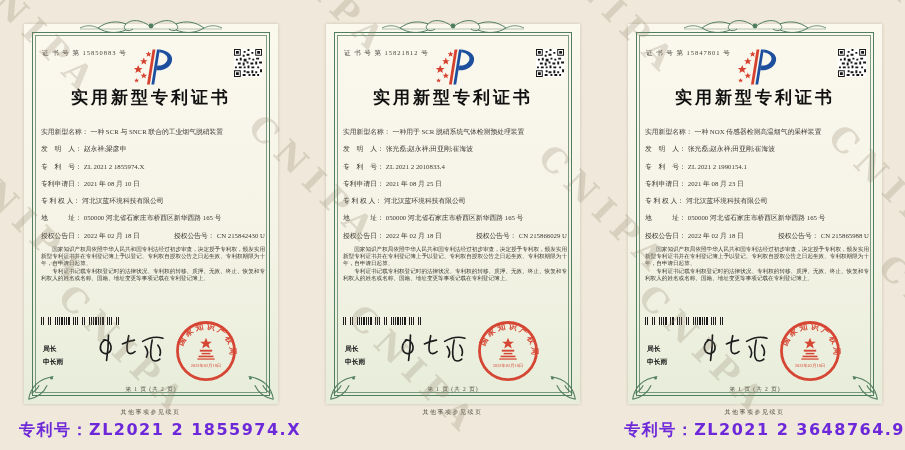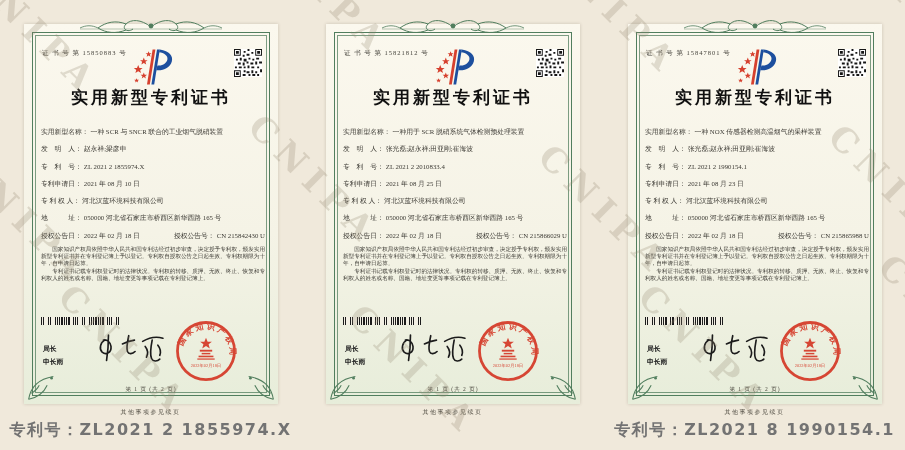--- a/index.html
+++ b/index.html
@@ -49,23 +49,23 @@
     background:repeating-linear-gradient(90deg,#1c1c1c 0 1.4px,#f3f0e4 1.4px 2.4px,#1c1c1c 2.4px 3.1px,#f3f0e4 3.1px 4.8px,#1c1c1c 4.8px 5.4px,#f3f0e4 5.4px 6.8px);}
 
   .director{position:absolute;left:19px;top:318px;font-family:"Liberation Sans","DejaVu Sans",sans-serif;
             font-weight:bold;font-size:6.8px;color:#222;line-height:13px;}
   .signature{position:absolute;left:68px;top:306px;width:76px;height:38px;}
   .seal{position:absolute;left:151px;top:296px;width:62px;height:62px;z-index:3;opacity:.96;}
   .page-no{position:absolute;left:0;right:0;top:362px;text-align:center;font-size:5.5px;color:#4a483f;letter-spacing:1px;}
 
   .footnote{position:absolute;left:0;right:0;top:408px;text-align:center;font-size:6px;
             color:#58544a;letter-spacing:1.5px;}
-  .big-no{position:absolute;left:0;right:0;top:420px;text-align:center;z-index:7;
+  .big-no{position:absolute;left:0;right:0;top:420px;text-align:right;z-index:7;
           font-family:"DejaVu Sans","Liberation Sans",sans-serif;font-weight:bold;
-          font-size:16px;color:#737373;letter-spacing:1.5px;white-space:nowrap;}
+          font-size:16px;color:#6d28d9;letter-spacing:1.5px;white-space:nowrap;}
 </style>
 </head>
 <body>
 
 <div class="page">
   <div class="wm-layer">
       <span class="wm" style="left: -50px; top: 10px;">CNIPA</span>
       <span class="wm" style="left: 240px; top: -30px;">CNIPA</span>
       <span class="wm" style="left: 530px; top: -10px;">CNIPA</span>
       <span class="wm" style="left: 820px; top: -30px;">CNIPA</span>
@@ -518,16 +518,16 @@
           <path d="M3,31 C12,29 20,24 24,15"></path>
           <path d="M6,24 C10,22 13,19 15,15"></path>
           <circle cx="29" cy="7" r="1.5" fill="#517e5e" stroke="none"></circle>
         </g>
       </svg>
     </div>
 
     <div class="footnote">其他事项参见续页</div>
 
     <div class="big-no">
-      <span>专利号：</span><span>ZL2021 8 1990154.1</span>
+      <span>专利号：</span><span>ZL2021 2 3648764.9</span>
     </div>
   </div>
 </div>
 
 </body></html>

